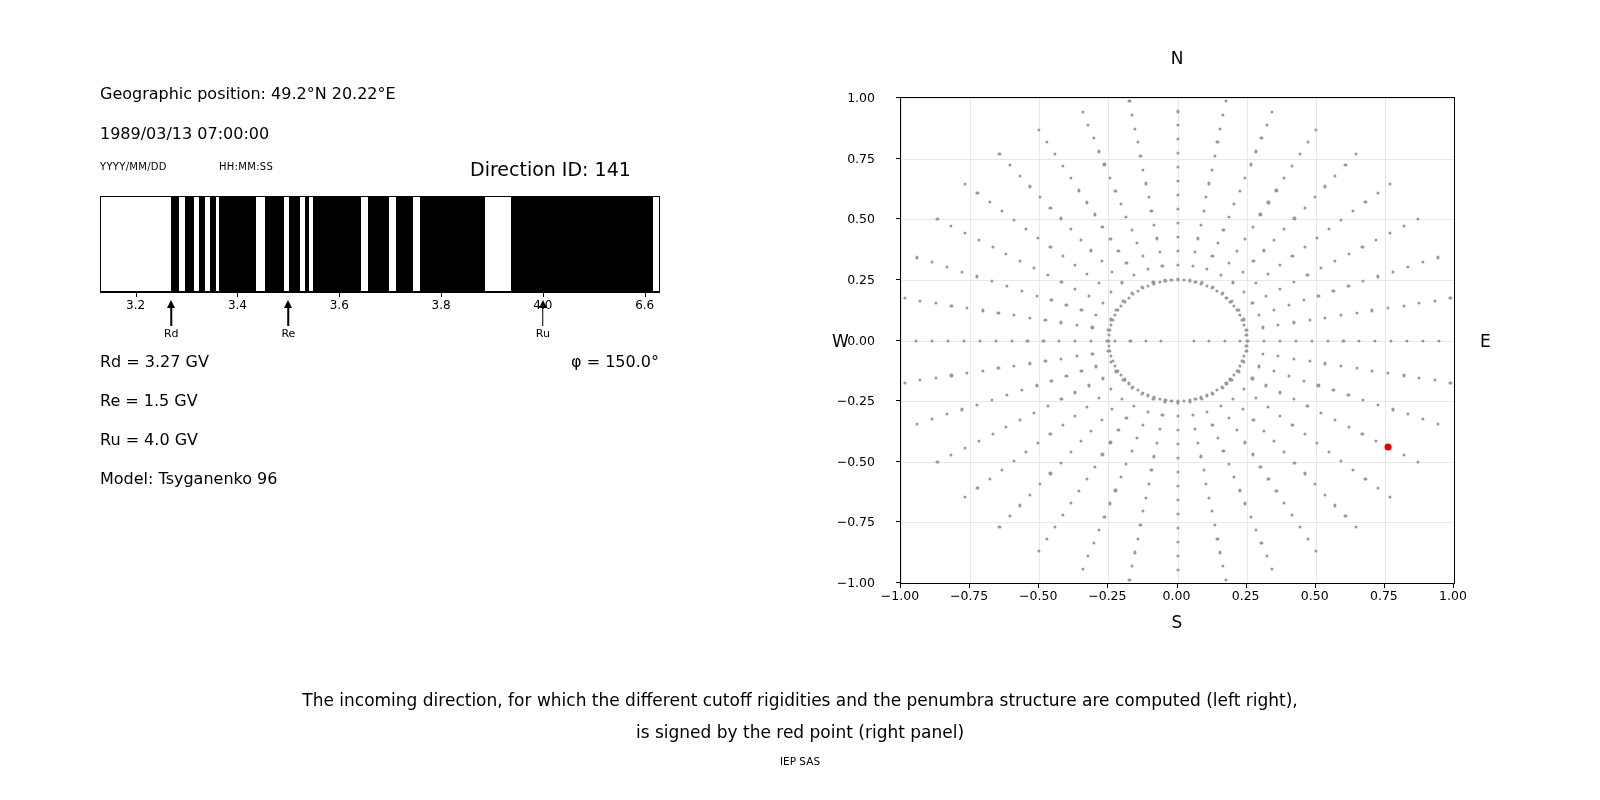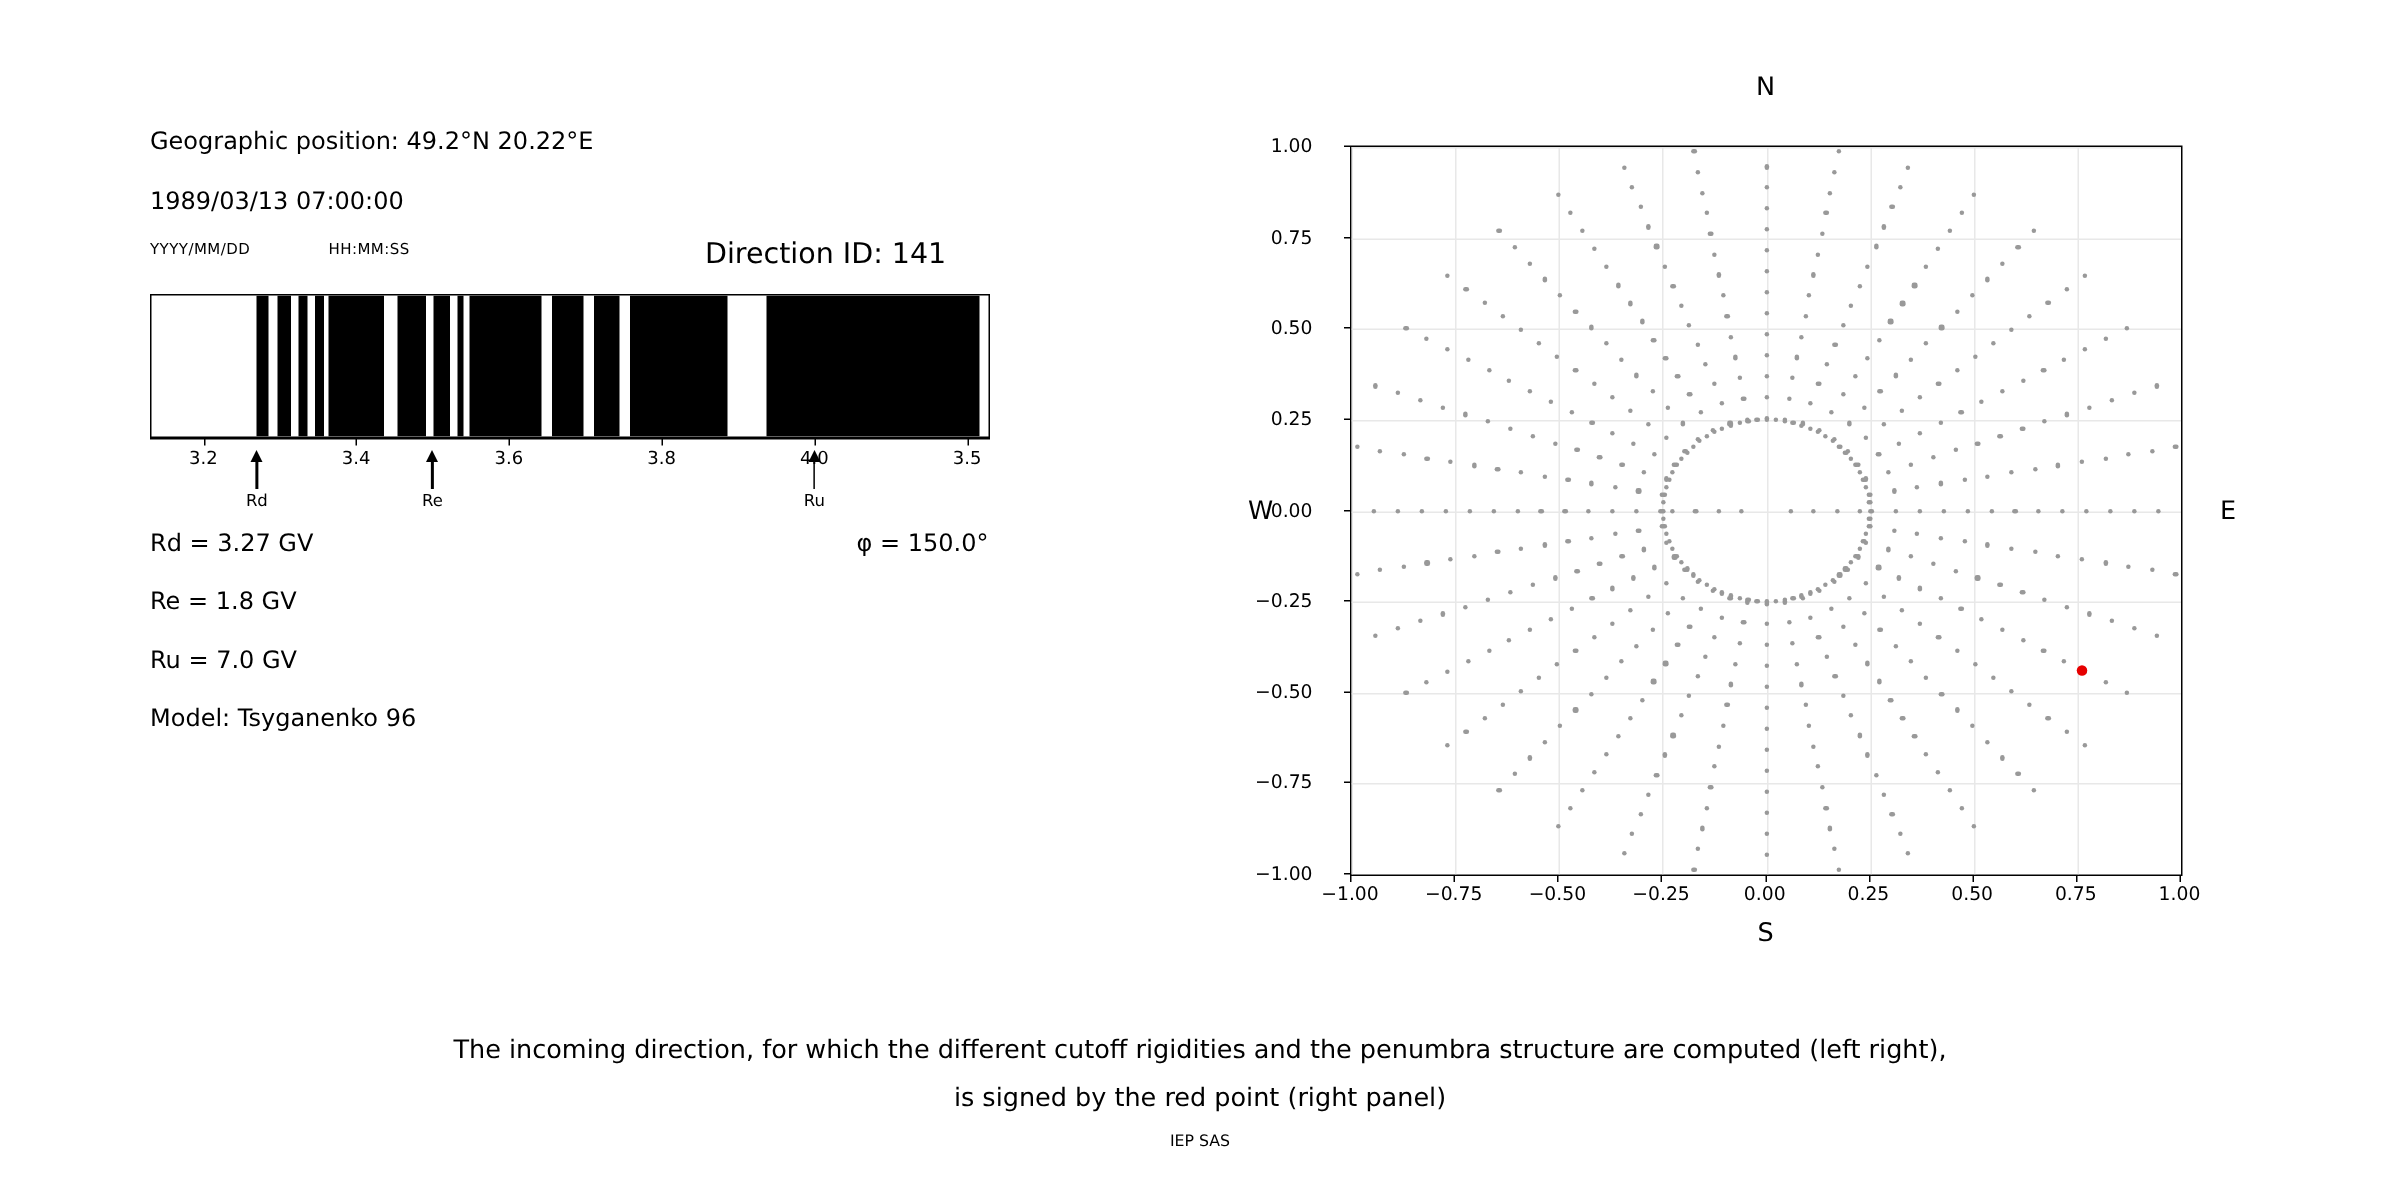--- a/index.html
+++ b/index.html
@@ -331,21 +331,21 @@
         <div class="ticklabel" style="left: 35.6364px;">3.2</div>
         <div class="tick" style="left: 137.455px;"></div>
         <div class="ticklabel" style="left: 137.455px;">3.4</div>
         <div class="tick" style="left: 239.273px;"></div>
         <div class="ticklabel" style="left: 239.273px;">3.6</div>
         <div class="tick" style="left: 341.091px;"></div>
         <div class="ticklabel" style="left: 341.091px;">3.8</div>
         <div class="tick" style="left: 442.909px;"></div>
         <div class="ticklabel" style="left: 442.909px;">4.0</div>
         <div class="tick" style="left: 544.727px;"></div>
-        <div class="ticklabel" style="left: 544.727px;">3.5</div>
+        <div class="ticklabel" style="left: 544.727px;">6.6</div>
         <div class="marker" style="left: 71.2727px; top: 8px;">
           <div class="arrow">
             <div class="shaft"></div>
             <div class="head"></div>
           </div>
           <div class="mlabel">Rd</div>
         </div>
         <div class="marker" style="left: 188.364px; top: 8px;">
           <div class="arrow">
             <div class="shaft"></div>
@@ -361,24 +361,24 @@
           <div class="mlabel">Ru</div>
         </div>
       </div>
 
     <div class="values" id="values-block">
         <div class="val-row">
           <div class="val-left">Rd = 3.27 GV</div>
           <div class="val-right">φ = 150.0°</div>
         </div>
         <div class="val-row">
-          <div class="val-left">Re = 1.8 GV</div>
+          <div class="val-left">Re = 1.5 GV</div>
         </div>
         <div class="val-row">
-          <div class="val-left">Ru = 7.0 GV</div>
+          <div class="val-left">Ru = 4.0 GV</div>
         </div>
         <div class="val-row">
           <div class="val-left">Model: Tsyganenko 96</div>
         </div>
       </div>
   </div>
 
   <div class="right-panel">
     <div class="compass compass-n">N</div>
     <div class="compass compass-s">S</div>

